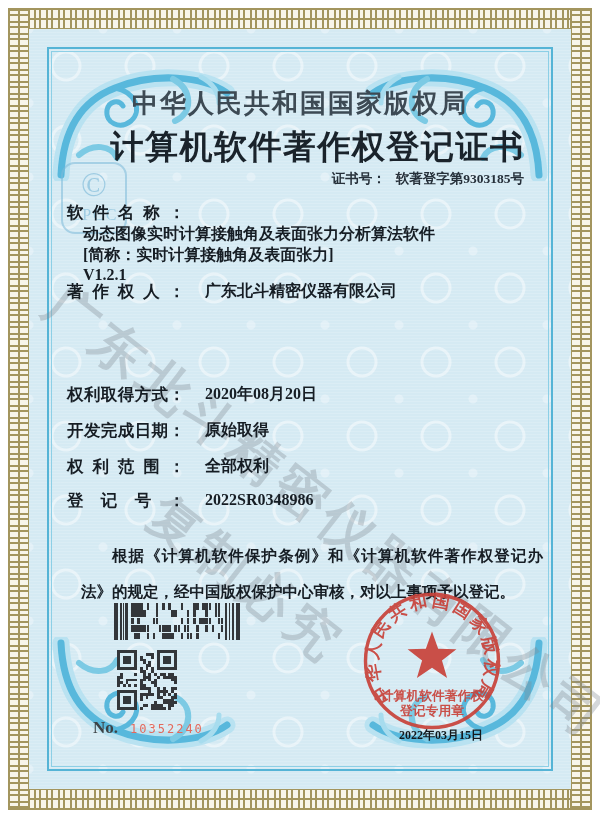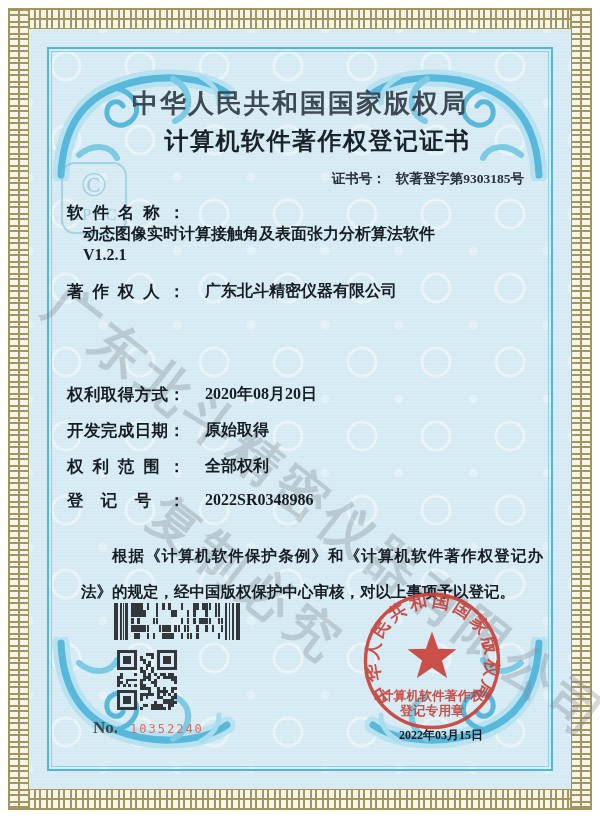--- a/index.html
+++ b/index.html
@@ -32,21 +32,21 @@
   
   .fl{position:absolute;width:185px;height:118px;}
   .fl.tl{left:22px;top:34px;}
   .fl.tr{right:22px;top:34px;transform:scaleX(-1);}
   .fl.bl{left:22px;bottom:34px;transform:scaleY(-1);}
   .fl.br{right:22px;bottom:34px;transform:scale(-1,-1);}
   
   .authority{position:absolute;top:57px;left:0;right:0;text-align:center;
     font-size:26px;font-weight:bold;letter-spacing:2px;color:#3d4a54;}
   .cert-title{position:absolute;top:96px;left:0;right:0;text-align:center;
-    font-size:24px;font-weight:bold;letter-spacing:1.5px;color:#1a232b;padding-left:35px;}
+    font-size:33px;font-weight:bold;letter-spacing:1.5px;color:#1a232b;padding-left:35px;}
   .certno{position:absolute;top:141px;right:47px;font-size:13.5px;font-weight:bold;color:#26303a;}
   .certno .lbl{margin-right:10px;text-align:right;}
   
   .row{position:absolute;left:38px;right:28px;color:#161d24;}
   .row .lab{display:inline-block;width:118px;font-size:16.5px;font-weight:bold;
     text-align:justify;text-align-last:justify;vertical-align:top;}
   .row .val{display:inline-block;margin-left:16px;font-size:16px;font-weight:bold;
     vertical-align:top;max-width:360px;line-height:20.5px;}
   .val .vline{display:block;}
   
@@ -145,20 +145,21 @@
       <div class="authority">中华人民共和国国家版权局</div>
       <div class="cert-title">计算机软件著作权登记证书</div>
       <div class="certno">
         <span class="lbl">证书号：</span><span>软著登字第9303185号</span>
       </div>
 
       <div class="row" style="top:173px">
         <span class="lab">软件名称：</span>
         <span class="val">
           <span class="vline">动态图像实时计算接触角及表面张力分析算法软件</span>
+          <span class="vline">[简称：实时计算接触角及表面张力]</span>
           <span class="vline">V1.2.1</span>
         </span>
       </div>
       <div class="row" style="top:252px">
         <span class="lab">著作权人：</span>
         <span class="val">广东北斗精密仪器有限公司</span>
       </div>
       <div class="row" style="top:355px">
         <span class="lab">权利取得方式：</span>
         <span class="val">2020年08月20日</span>

